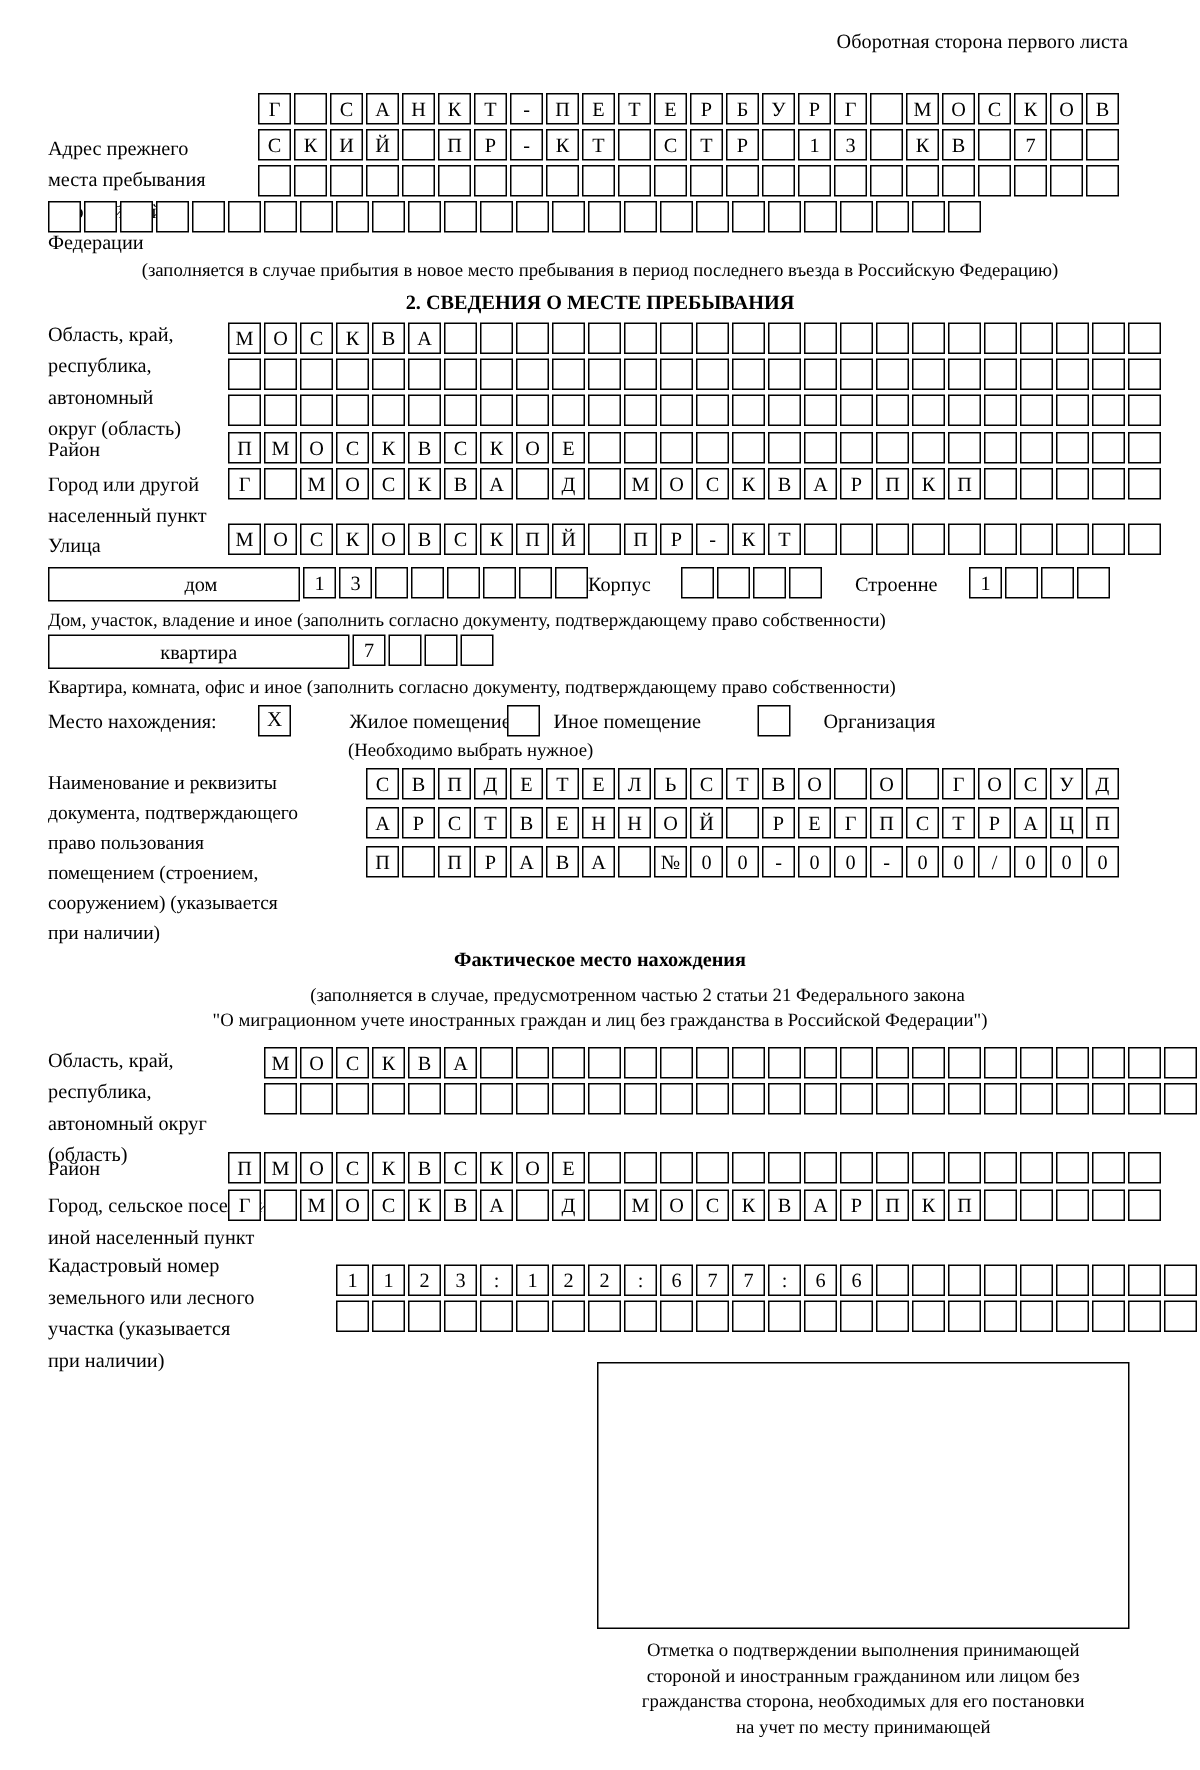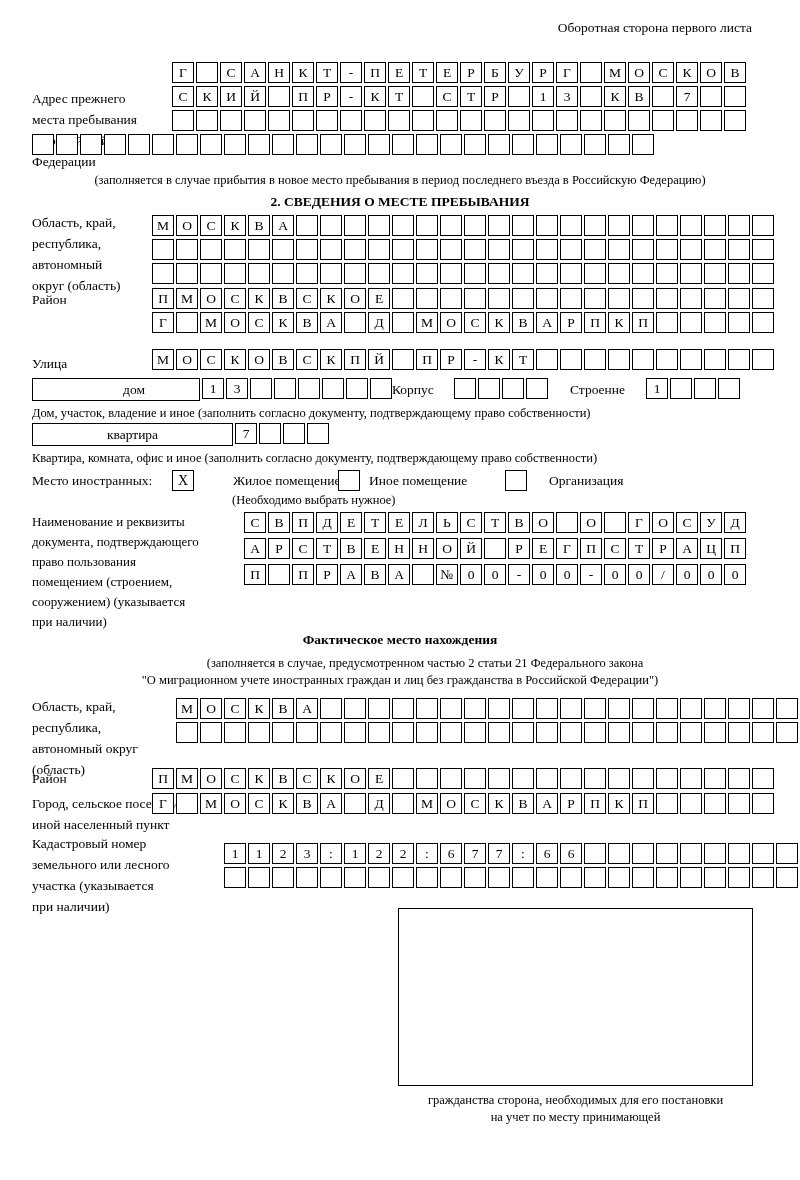--- a/index.html
+++ b/index.html
@@ -330,20 +330,22 @@
         <div class="cell"></div>
         <div class="cell"></div>
         <div class="cell"></div>
         <div class="cell"></div>
         <div class="cell"></div>
         <div class="cell"></div>
         <div class="cell"></div>
       </div>
     </div>
 
+  <div class="row lbl" style="left:32px; top:312px; width:145px;">Город или другой
+населенный пункт</div>
   <div id="s2-city-row">
       <div style="position: absolute; left: 152px; top: 312px; display: flex;">
         <div class="cell">Г</div>
         <div class="cell"></div>
         <div class="cell">М</div>
         <div class="cell">О</div>
         <div class="cell">С</div>
         <div class="cell">К</div>
         <div class="cell">В</div>
         <div class="cell">А</div>
@@ -438,21 +440,21 @@
   <div id="s2-flat-cells">
       <div style="position: absolute; left: 235px; top: 423px; display: flex;">
         <div class="cell">7</div>
         <div class="cell"></div>
         <div class="cell"></div>
         <div class="cell"></div>
       </div>
     </div>
   <div class="row lbl small" style="left:32px; top:448px;">Квартира, комната, офис и иное (заполнить согласно документу, подтверждающему право собственности)</div>
 
-  <div class="row lbl" style="left:32px; top:470px;">Место иностранных:</div>
+  <div class="row lbl" style="left:32px; top:470px;">Место нахождения:</div>
   <div class="chk" style="position:absolute; left:172px; top:470px;">Х</div>
   <div class="row lbl" style="left:201px; top:470px;margin-left:32px;">Жилое помещение</div>
   <div class="chk" style="position:absolute; left:338px; top:470px;"></div>
   <div class="row lbl" style="left:369px; top:470px;">Иное помещение</div>
   <div class="chk" style="position:absolute; left:505px; top:470px;"></div>
   <div class="row lbl" style="left:549px; top:470px;">Организация</div>
   <div class="row lbl small" style="left:232px; top:490px;">(Необходимо выбрать нужное)</div>
 
   <div class="row lbl" style="left:32px; top:512px; width:215px; font-size:13px; line-height:20px;">Наименование и реквизиты
 документа, подтверждающего
@@ -718,17 +720,19 @@
         <div class="cell"></div>
         <div class="cell"></div>
         <div class="cell"></div>
         <div class="cell"></div>
         <div class="cell"></div>
       </div>
     </div>
 
   <div class="bigbox" style="left:398px; top:908px; width:355px; height:178px;"></div>
   <div id="stamp-caption" style="position:absolute; left:398px; top:1092px; width:355px; text-align:center; font-size:12.5px; line-height:17px;">
+      <div>Отметка о подтверждении выполнения принимающей</div>
+      <div>стороной и иностранным гражданином или лицом без</div>
       <div>гражданства сторона, необходимых для его постановки</div>
       <div>на учет по месту принимающей</div>
     </div>
 
 </div>
 
 </body></html>

